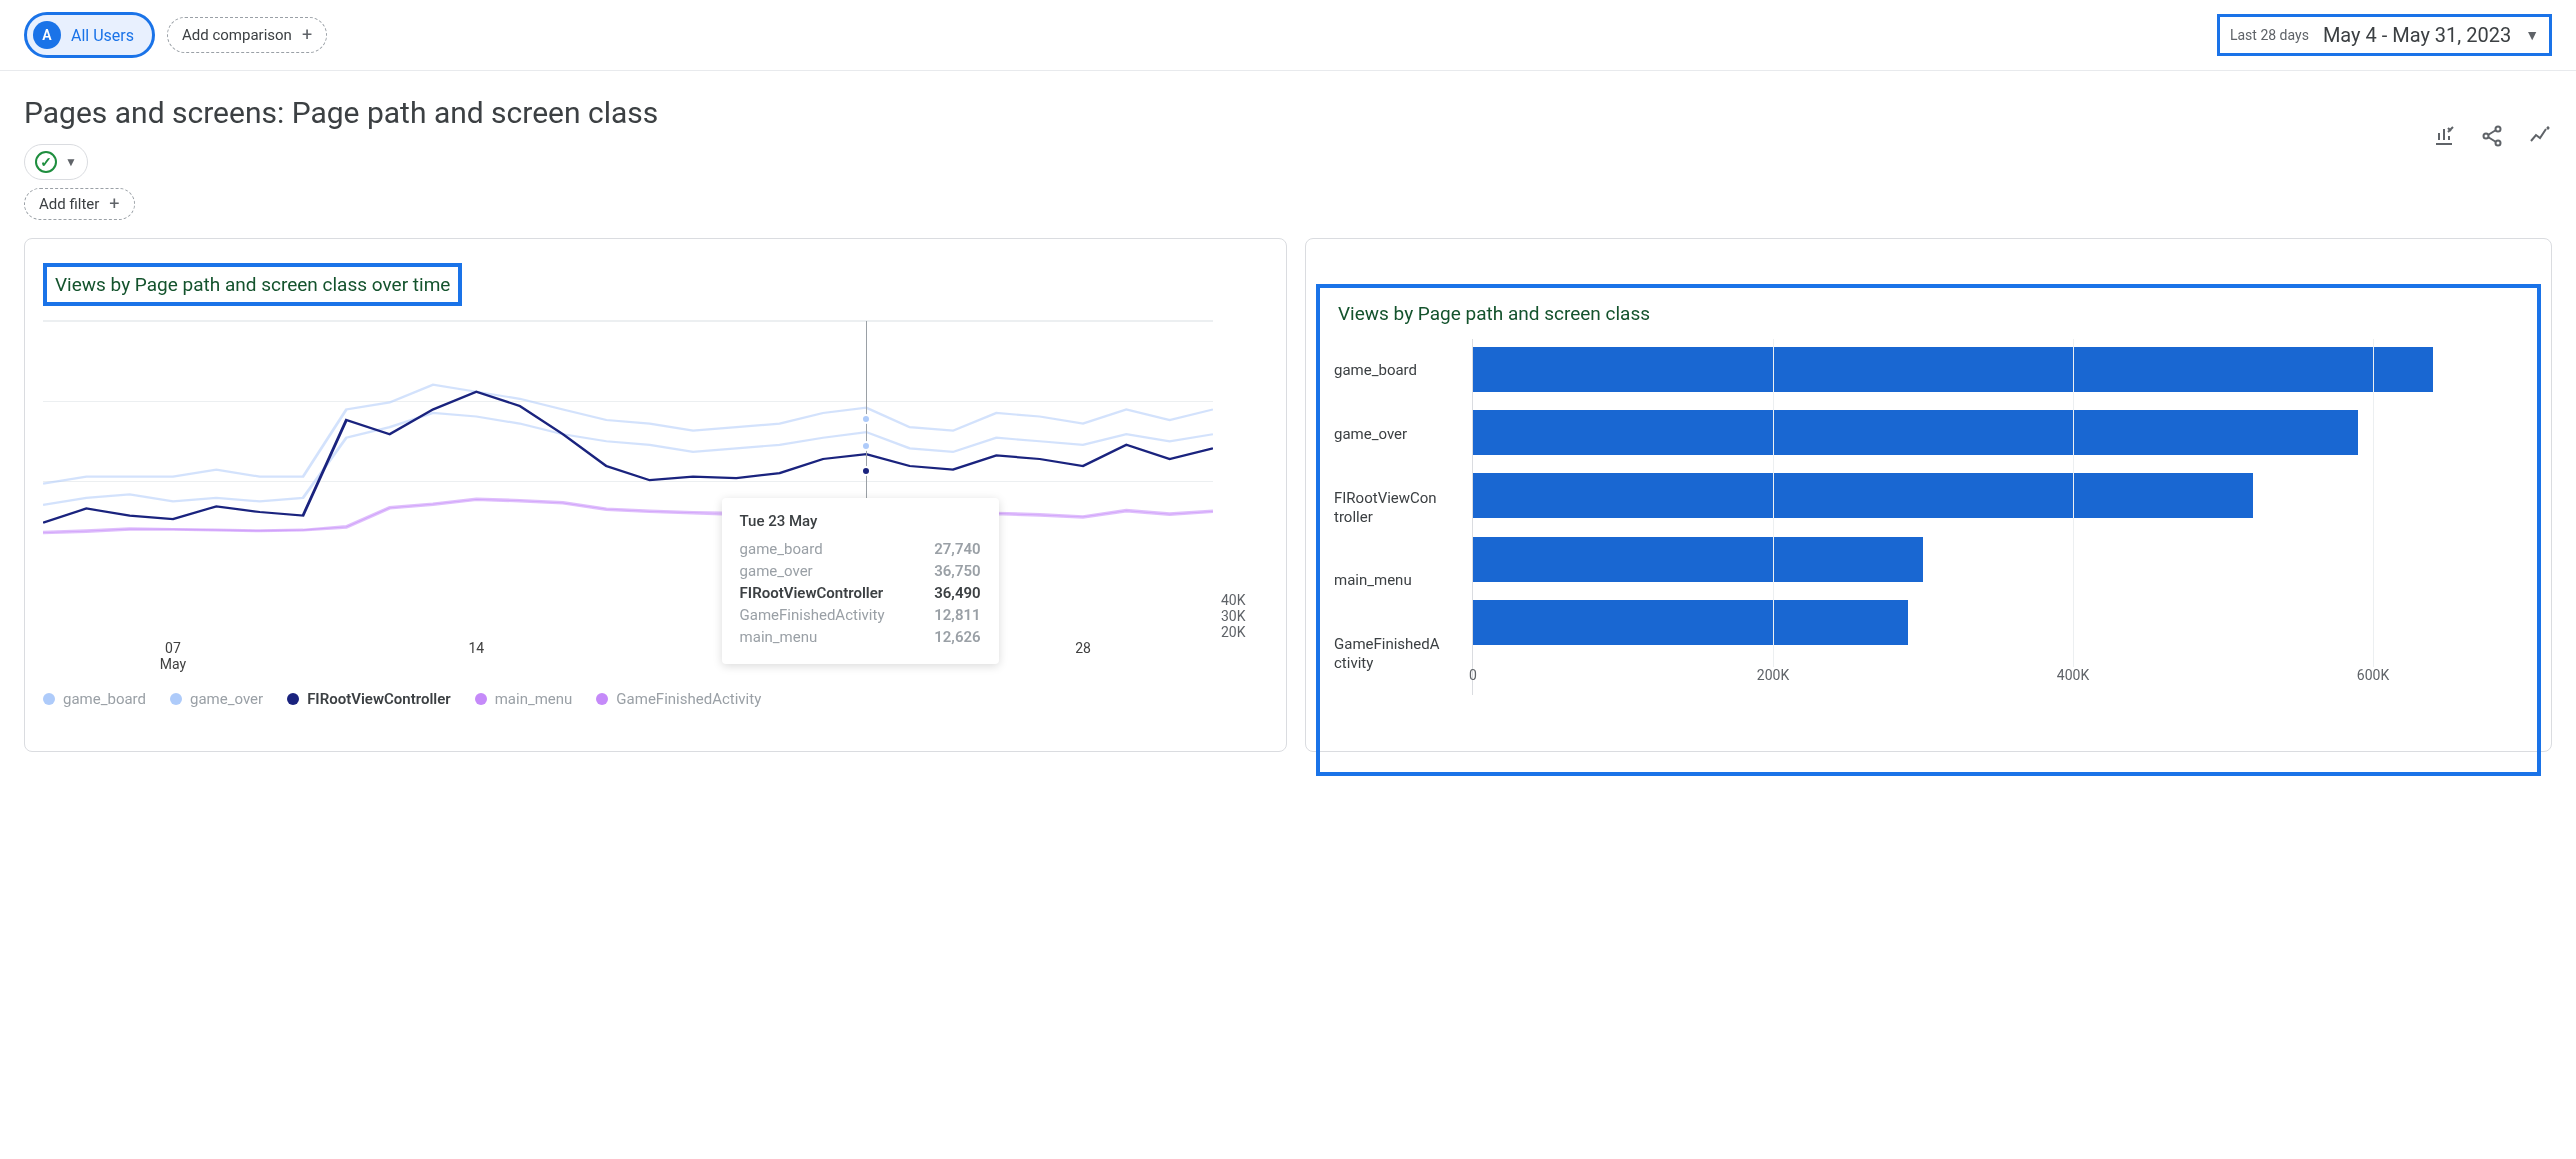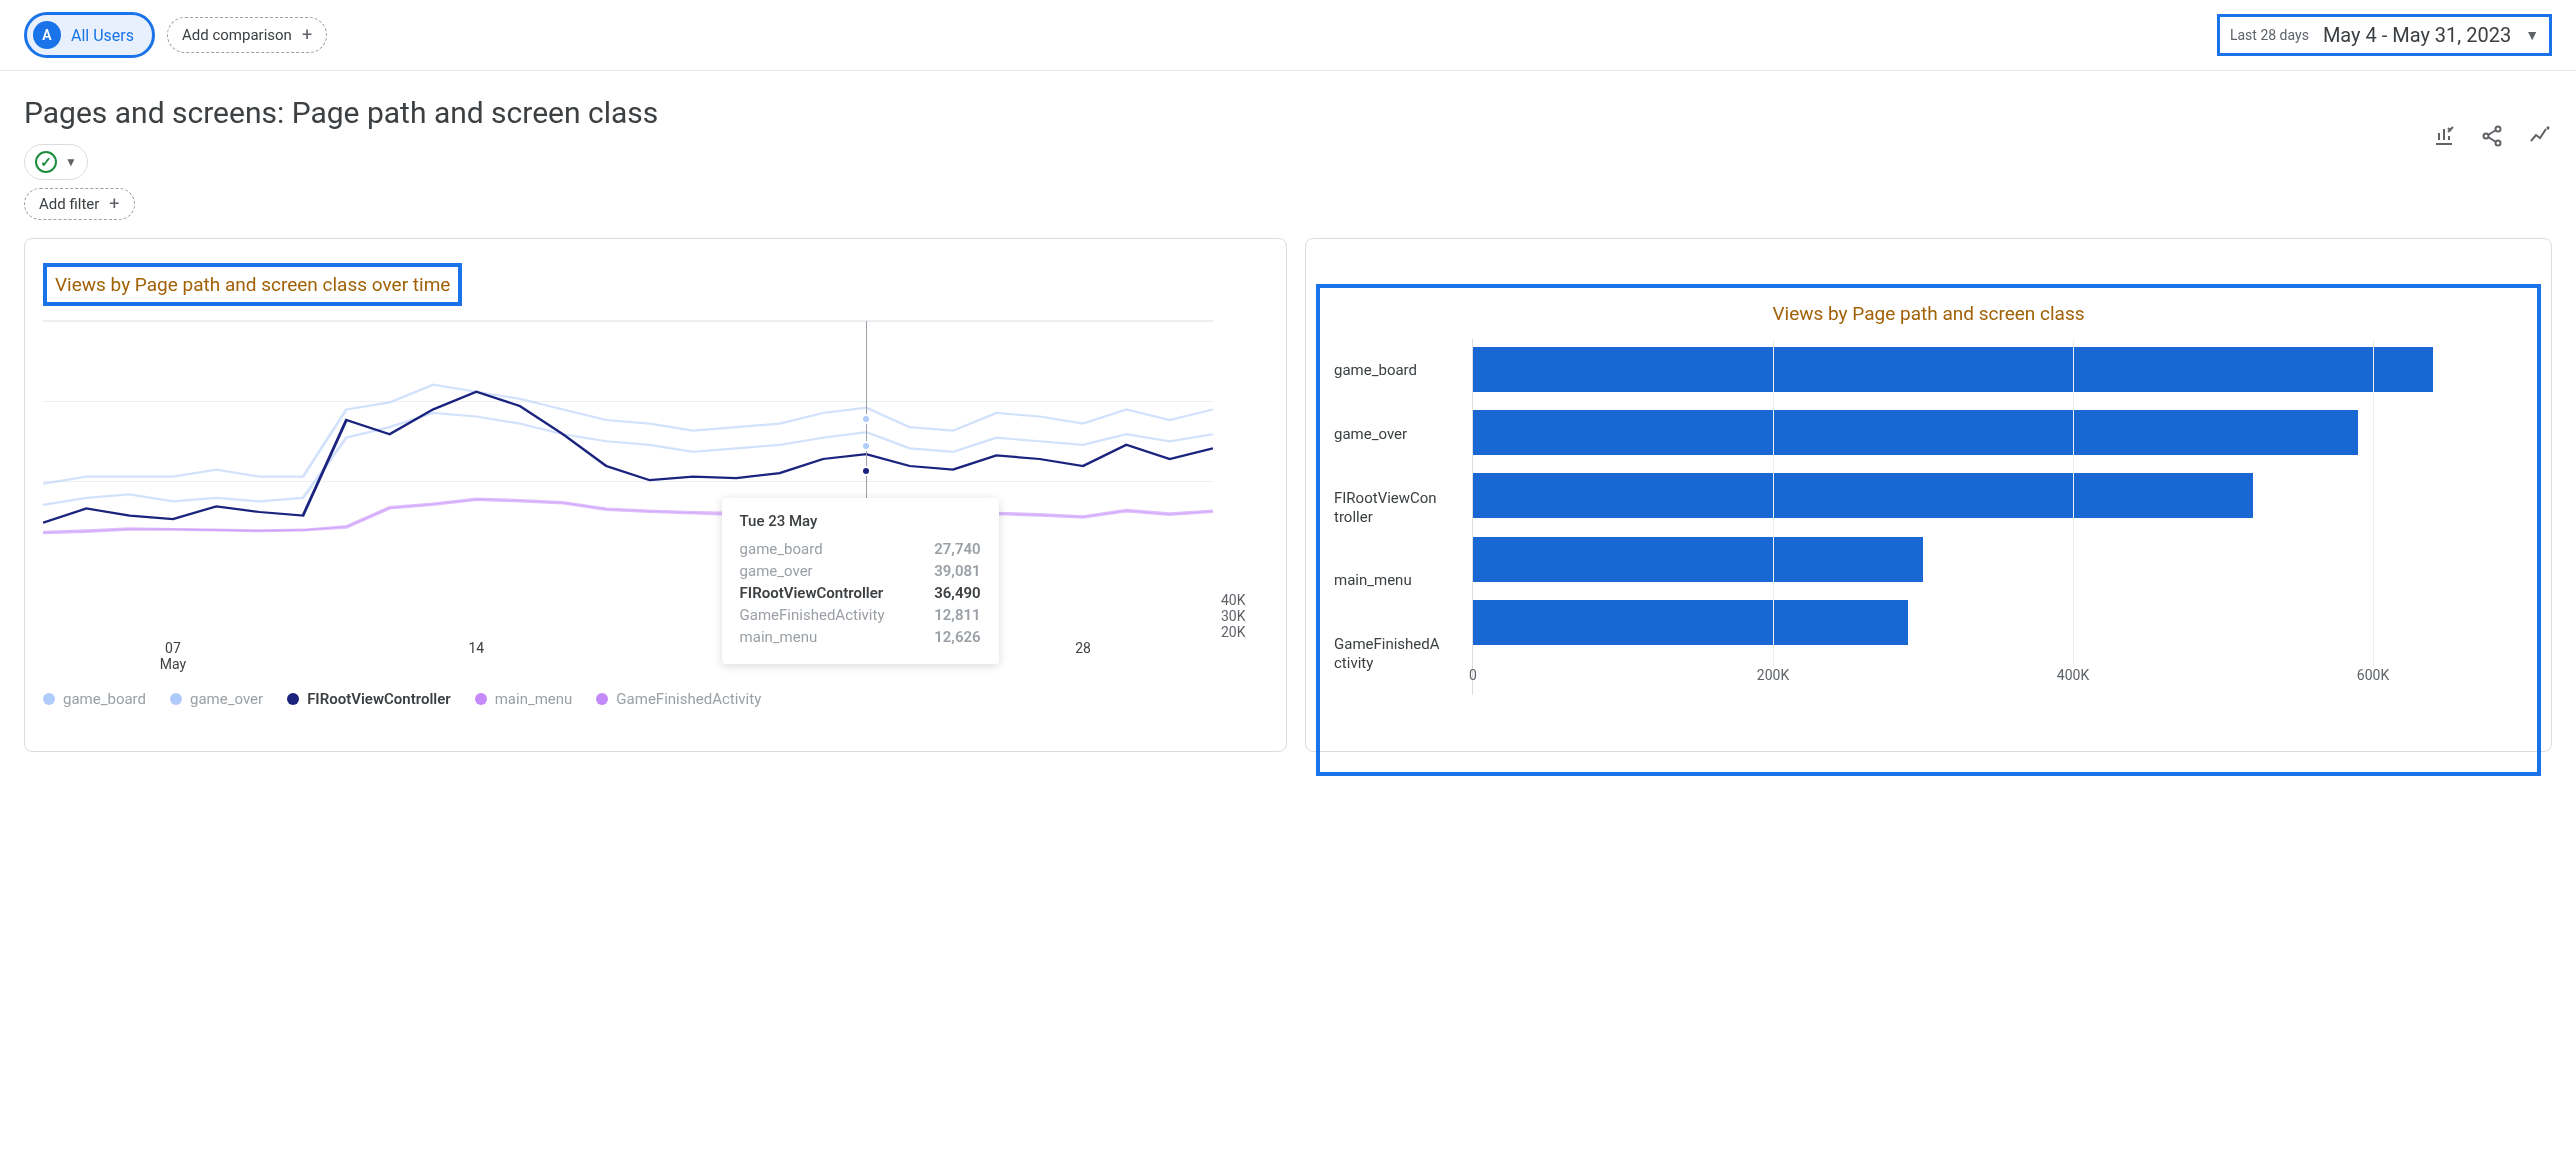--- a/index.html
+++ b/index.html
@@ -105,24 +105,23 @@
   .card {
     flex: 1;
     border: 1px solid #dadce0;
     border-radius: 8px;
     padding: 24px 18px 18px 18px;
     position: relative;
     min-height: 514px;
   }
   .card-title {
     font-size: 19px;
-    color: #a16207;
+    color: #14532d;
     margin-bottom: 14px;
     padding: 6px 8px;
-    text-align: center;
   }
   .highlight-box {
     border: 4px solid #1a73e8;
     display: inline-block;
   }
 
   
   .line-chart-wrap { display: flex; height: 356px; }
   .line-chart { flex: 1; position: relative; }
   .y-ticks {
@@ -332,21 +331,21 @@
 
         <div class="tooltip">
           <h4>Tue 23 May</h4>
           <div id="tooltip-rows">
               <div class="row">
                 <span>game_board</span>
                 <span class="val">27,740</span>
               </div>
               <div class="row">
                 <span>game_over</span>
-                <span class="val">39,081</span>
+                <span class="val">36,750</span>
               </div>
               <div class="row active">
                 <span>FIRootViewController</span>
                 <span class="val">36,490</span>
               </div>
               <div class="row">
                 <span>GameFinishedActivity</span>
                 <span class="val">12,811</span>
               </div>
               <div class="row">

